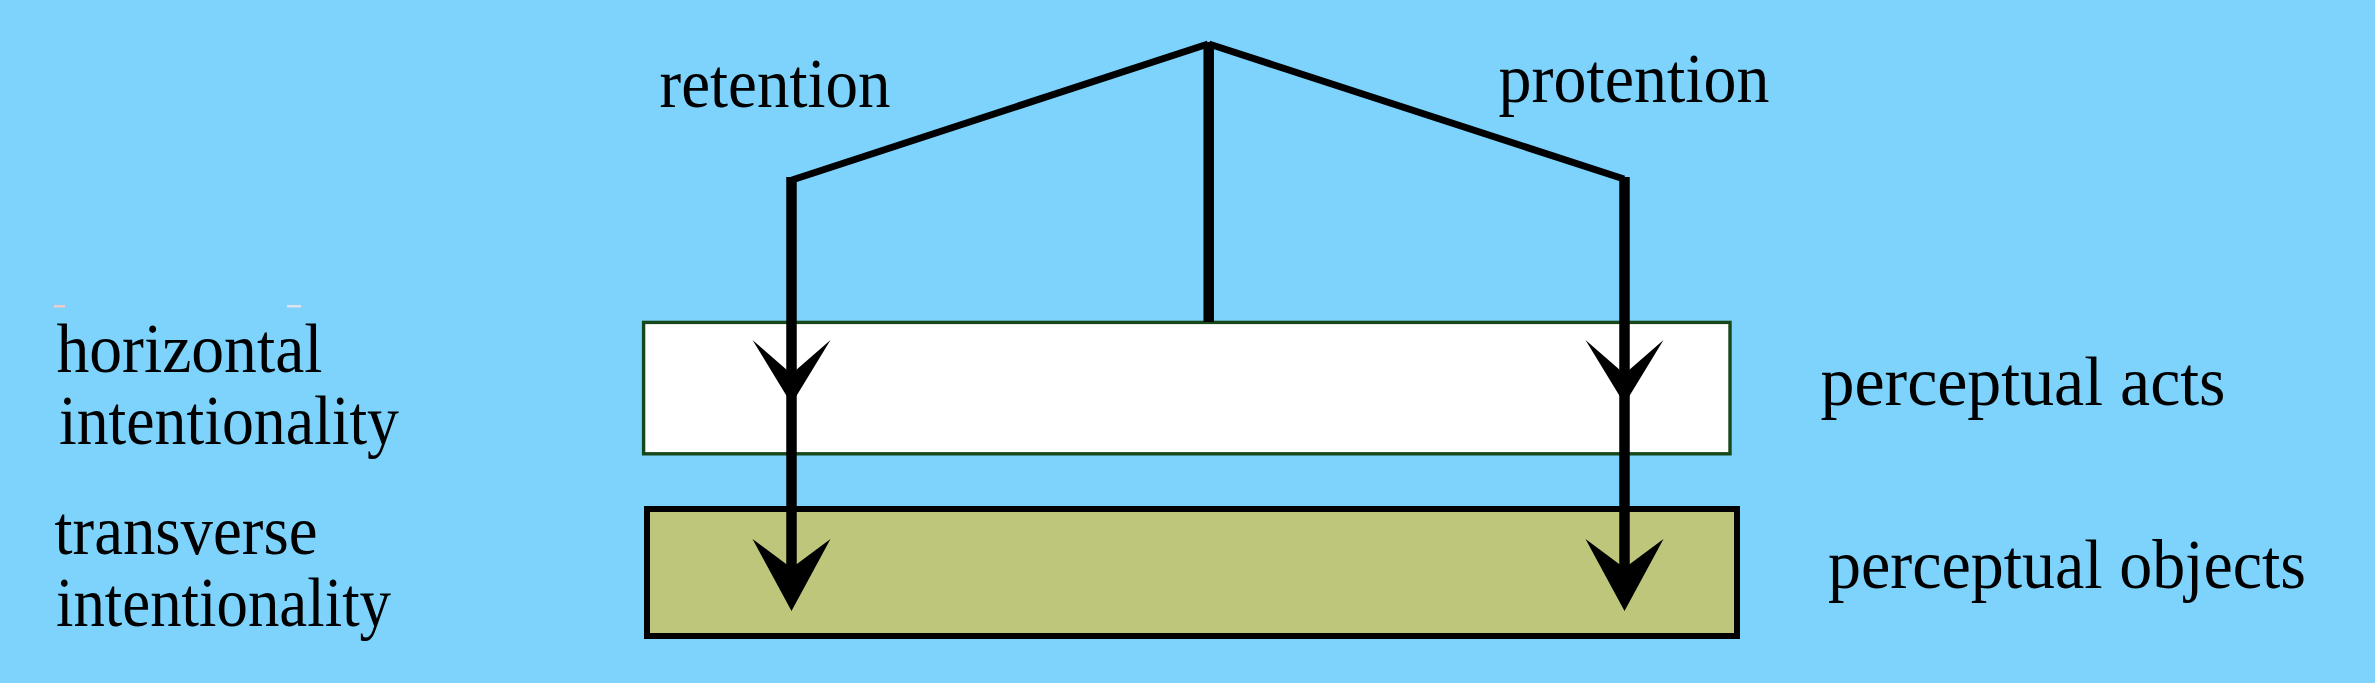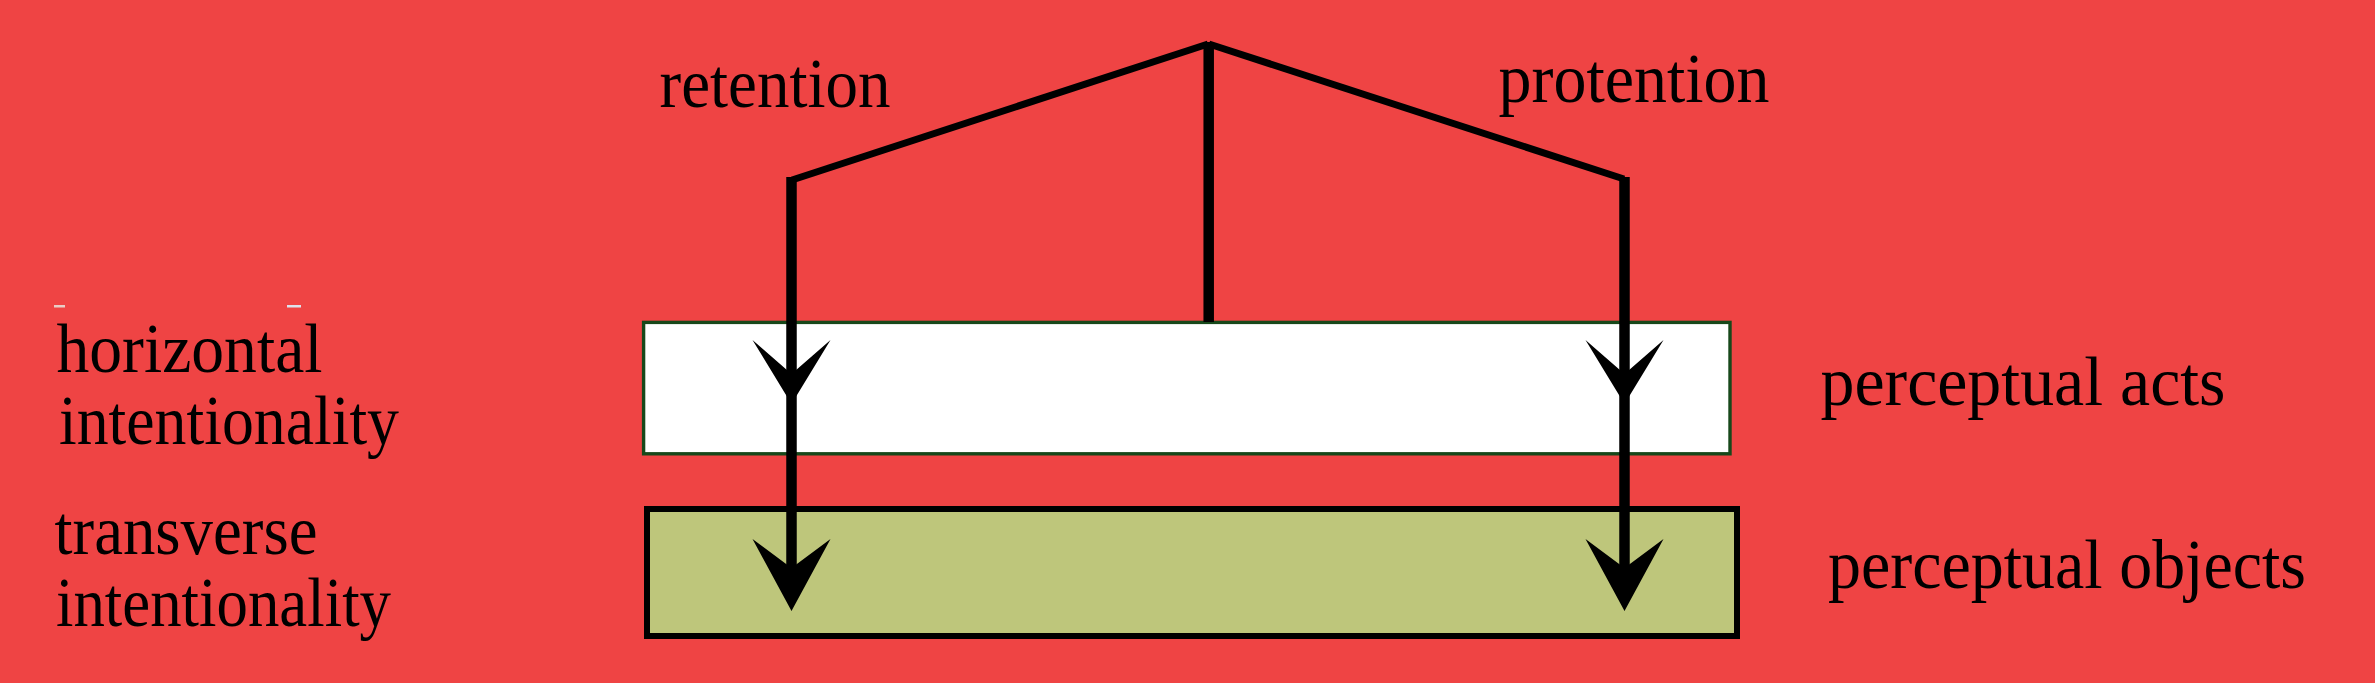--- a/index.html
+++ b/index.html
@@ -1,16 +1,16 @@
 <!DOCTYPE html>
 <html><head>
 <meta charset="utf-8">
 <style>
   html,body{margin:0;padding:0;background:#ffffff;}
-  .stage{position:relative;width:2375px;height:683px;background:#ef4444;overflow:hidden;}
+  .stage{position:relative;width:2375px;height:683px;background:#7dd3fc;overflow:hidden;}
   svg{position:absolute;left:0;top:0;}
   text{font-family:"Liberation Serif", serif;fill:#000000;}
 </style>
 </head>
 <body>
 <div class="stage">
 <svg width="2375" height="683" viewBox="0 0 2375 683">
 
   <rect x="643.6" y="322.4" width="1086.4" height="131.4" fill="#ffffff" stroke="#17481a" stroke-width="3.4"></rect>
 

